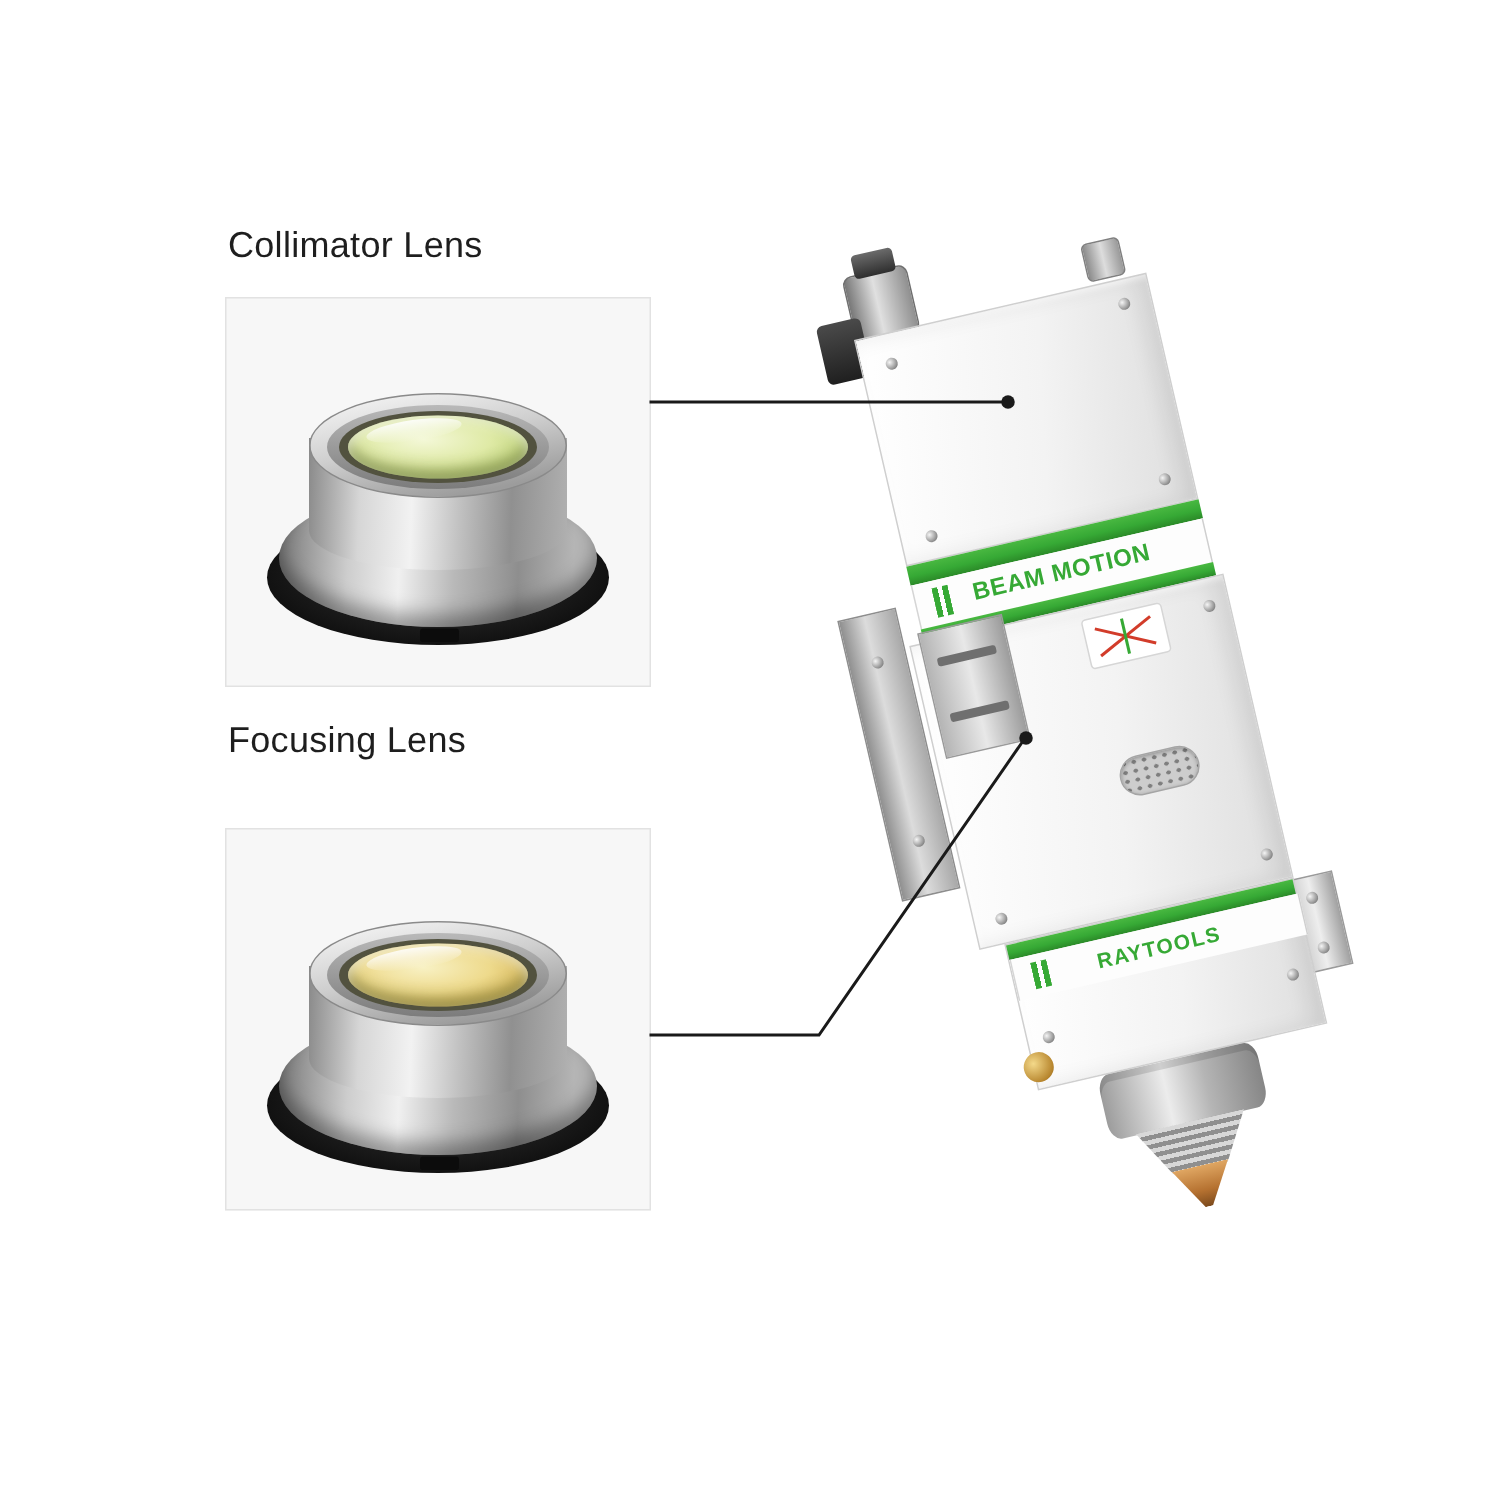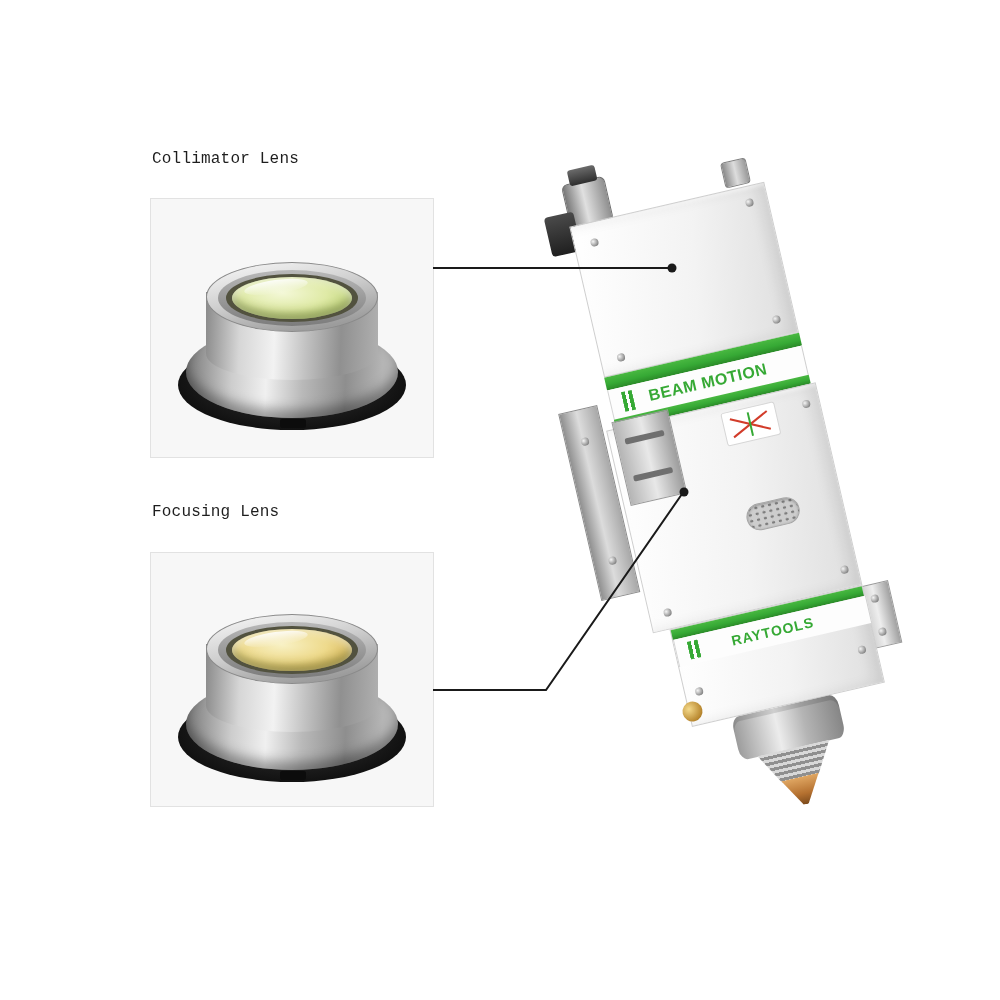--- a/index.html
+++ b/index.html
@@ -1,26 +1,26 @@
 <!DOCTYPE html>
 <html style="--green: #36a935; --line: #1a1a1a; --glass-collimator: #dfeaa6; --glass-focusing: #eeda8c;"><head>
 <meta charset="utf-8">
 <style>
   html,body{margin:0;padding:0;background:#ffffff;}
   body{width:1000px;height:1000px;position:relative;overflow:hidden;
        font-family:"Liberation Sans", sans-serif;}
   .canvas{position:absolute;inset:0;background:#fff;}
 
   
-  .callout-label{position:absolute;font-size:16px;color:#1e1e1e;letter-spacing:.2px;font-family:Liberation Mono, monospace;}
+  .callout-label{position:absolute;font-size:24px;color:#1e1e1e;letter-spacing:.2px;}
   .photo-box{position:absolute;background:#f7f7f7;border:1px solid #e2e2e2;
              display:flex;align-items:center;justify-content:center;z-index:2;}
   #collimator-label{left:152px;top:150px;}
   #collimator-box{left:150px;top:198px;width:282px;height:258px;}
-  #focusing-label{left:152px;top:503px;}
+  #focusing-label{left:152px;top:480px;}
   #focusing-box{left:150px;top:552px;width:282px;height:253px;}
 
   
   .lens{position:relative;width:232px;height:212px;}
   .lens > div{position:absolute;}
   .l-shadow{left:2px;top:118px;width:228px;height:90px;border-radius:50%;
     background:radial-gradient(ellipse at 50% 45%, #3a3a3a, #121212 70%, #050505);}
   .l-flange{left:10px;top:104px;width:212px;height:92px;border-radius:50%;
     background:linear-gradient(92deg,#767676,#cdcdcd 22%,#f0f0f0 38%,#b9b9b9 55%,#8e8e8e 75%,#b5b5b5 92%);
     box-shadow:inset 0 -8px 12px rgba(0,0,0,.35);}

